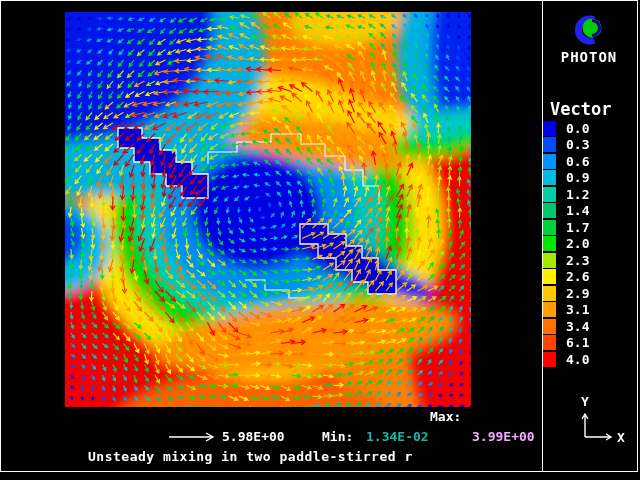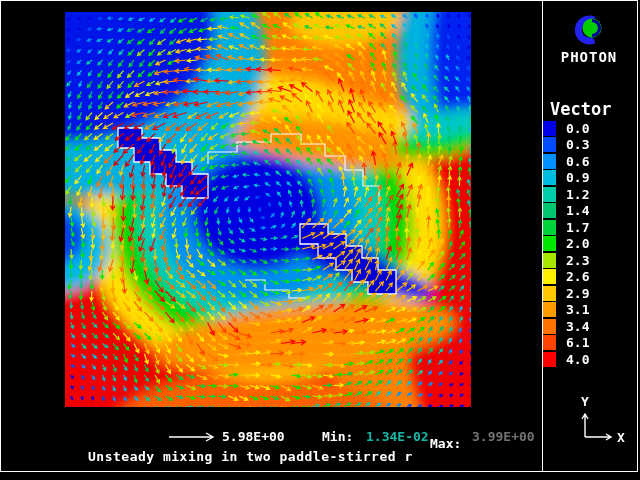--- a/index.html
+++ b/index.html
@@ -93,22 +93,22 @@
     </g>
   </svg>
 </div>
 
 <svg class="ref-arrow" width="52" height="14">
   <path d="M1,7 H44 M38,3 L45,7 L38,11" stroke="#fff" stroke-width="1.4" fill="none"></path>
 </svg>
 <div class="txt" style="left:222px;top:429px">5.98E+00</div>
 <div class="txt" style="left:322px;top:429px">Min:</div>
 <div class="txt" style="left:366px;top:429px;color:#14b8a6">1.34E-02</div>
-<div class="txt" style="left:430px;top:436px">Max:</div>
-<div class="txt" style="left:472px;top:429px;color:#737373">3.99E+00</div>
+<div class="txt" style="left:430px;top:409px">Max:</div>
+<div class="txt" style="left:472px;top:429px;color:#f0abfc">3.99E+00</div>
 <div class="caption">Unsteady mixing in two paddle-stirred r</div>
 
 <svg class="logo" viewBox="0 0 34 34">
   <path d="M23,7 A11,11 0 1 0 23,27" stroke="#2222EE" stroke-width="7" fill="none"></path>
   <circle cx="21" cy="15" r="9.5" fill="#00CC00"></circle>
   <path d="M21,7.5 a7.5,7.5 0 0 1 0,15" stroke="#000099" stroke-width="3.2" fill="none"></path>
 </svg>
 <div class="logo-label">PHOTON</div>
 
 <div class="legend-title">Vector</div>

